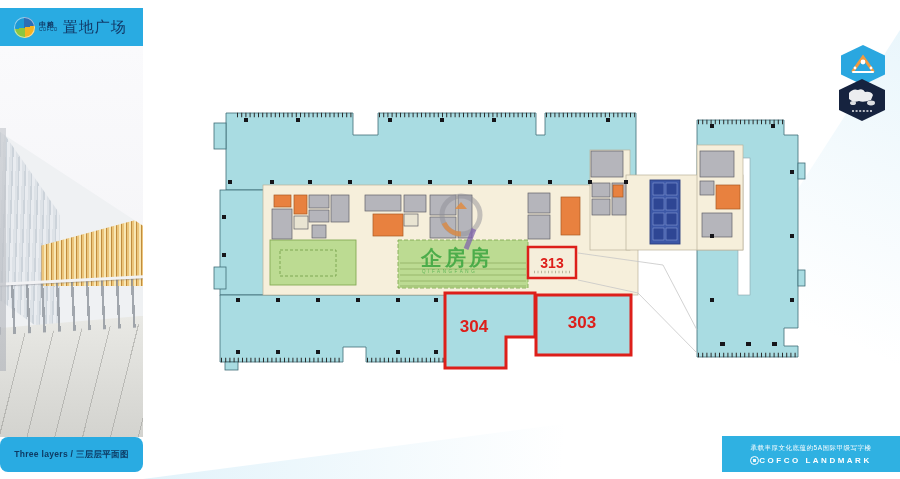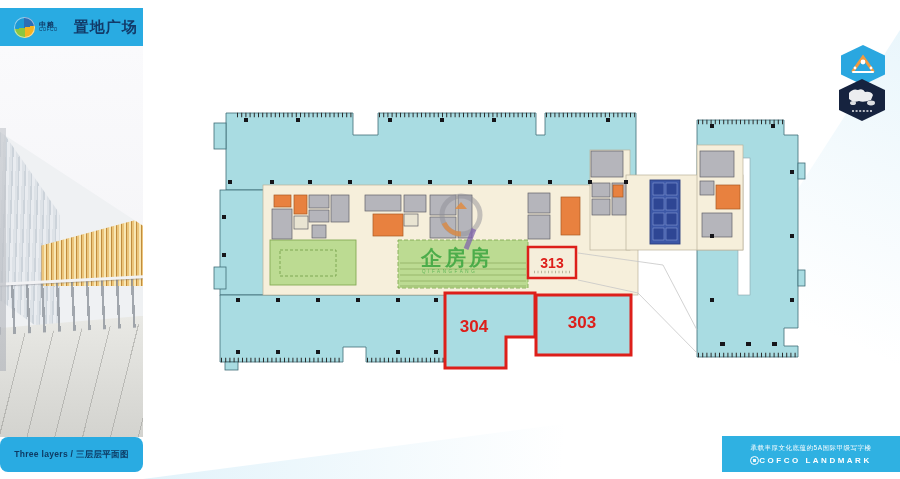--- a/index.html
+++ b/index.html
@@ -17,21 +17,21 @@
   
   .left-col{position:absolute;left:0;top:0;width:143px;height:479px;}
   .brand-bar{position:absolute;left:0;top:8px;width:143px;height:38px;background:#29abe2;
              display:flex;align-items:center;padding-left:14px;box-sizing:border-box;}
   .logo-circle{width:21px;height:21px;border-radius:50%;
                background:conic-gradient(#2e6db4 0 22%,#f5b321 22% 50%,#8cc63f 50% 72%,#1d9ad6 72% 100%);
                box-shadow:inset 0 0 0 1px rgba(255,255,255,.55);flex:0 0 auto;}
   .logo-sub{margin-left:4px;line-height:1;color:#0e3560;}
   .logo-sub .cn{display:block;font-size:7px;font-weight:bold;letter-spacing:1px;}
   .logo-sub .en{display:block;font-size:4.5px;letter-spacing:.5px;}
-  .brand-title{margin-left:16px;font-size:15px;font-weight:bold;color:#123a68;letter-spacing:1px;}
+  .brand-title{margin-left:5px;font-size:15px;font-weight:normal;color:#123a68;letter-spacing:1px;}
 
   .photo{position:absolute;left:0;top:46px;width:143px;height:391px;overflow:hidden;background:#eff1f3;}
   .ph-glass{position:absolute;left:0;top:21%;width:42%;height:55%;
             background:repeating-linear-gradient(92deg,#ccd3da 0 1.5px,#e9ecf0 1.5px 4px,#dde2e7 4px 6.5px);
             clip-path:polygon(0 0,100% 40%,100% 100%,0 80%);}
   .ph-gold{position:absolute;left:29%;top:44%;width:71%;height:17.5%;
            background:repeating-linear-gradient(90deg,#c08c3e 0 1.5px,#ecc57b 1.5px 3.5px,#f8e7b4 3.5px 5px);
            clip-path:polygon(0 40%,100% 0,100% 100%,0 100%);}
   .ph-ceiling{position:absolute;inset:0;background:linear-gradient(180deg,#fafafc,#f1f1f4);
               clip-path:polygon(0 0,100% 0,100% 46%,0 22%);}

